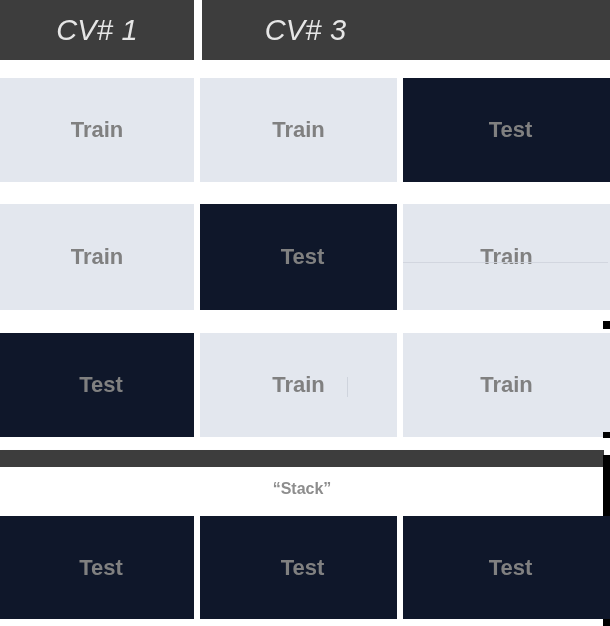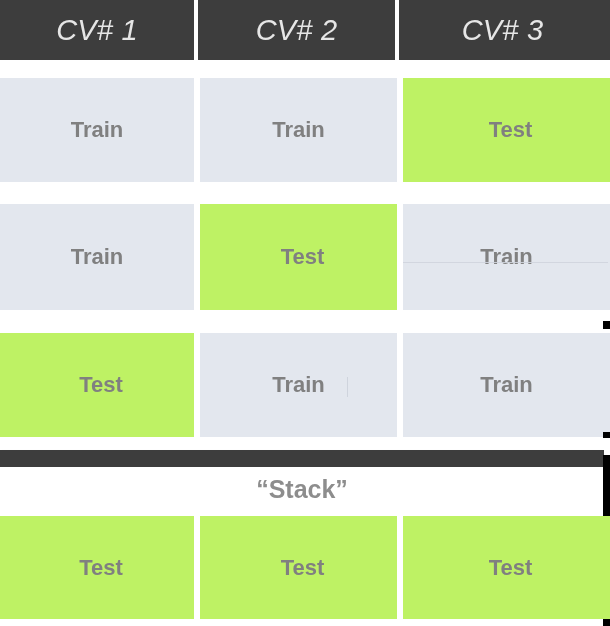--- a/index.html
+++ b/index.html
@@ -54,21 +54,21 @@
     height: 100%;
     display: flex;
     align-items: center;
     justify-content: center;
     font-size: 22px;
     font-weight: bold;
     color: #808080;
     box-sizing: border-box;
   }
   .cell.train { background: #e3e7ee; text-align: right; }
-  .cell.test  { background: #bef264; padding-left: 8px; }
+  .cell.test  { background: #0f172a; padding-left: 8px; }
   .gap { background: #ffffff; }
 
   .c1 { width: 194px; }
   .g1 { width: 6px; }
   .c2 { width: 197px; }
   .g2 { width: 6px; }
   .c3 { width: 207px; }
 
   .row1 { top: 78px;  height: 104px; }
   .row2 { top: 204px; height: 106px; }
@@ -129,21 +129,21 @@
     position: absolute;
     left: 0;
     top: 467px;
     width: 604px;
     height: 44px;
     display: flex;
     align-items: center;
     justify-content: center;
     background: #ffffff;
     color: #8d8d8d;
-    font-size: 25px;
+    font-size: 16px;
     font-weight: bold;
   }
 
   
   .stack-row {
     position: absolute;
     left: 0;
     top: 516px;
     width: 610px;
     height: 103px;
@@ -151,21 +151,20 @@
   }
 </style>
 </head>
 <body>
 
 <div id="page">
 
   <div class="header-band">
     <div class="header-cell hcol1">CV# 1</div>
     <div class="hdiv"></div>
-    <div class="header-cell hcol2">CV# 2</div>
     <div class="hdiv"></div>
     <div class="header-cell hcol3">CV# 3</div>
   </div>
 
   <div class="fold-row row1">
     <div class="cell c1 train">Train</div>
     <div class="gap g1"></div>
     <div class="cell c2 train">Train</div>
     <div class="gap g2"></div>
     <div class="cell c3 test">Test</div>

